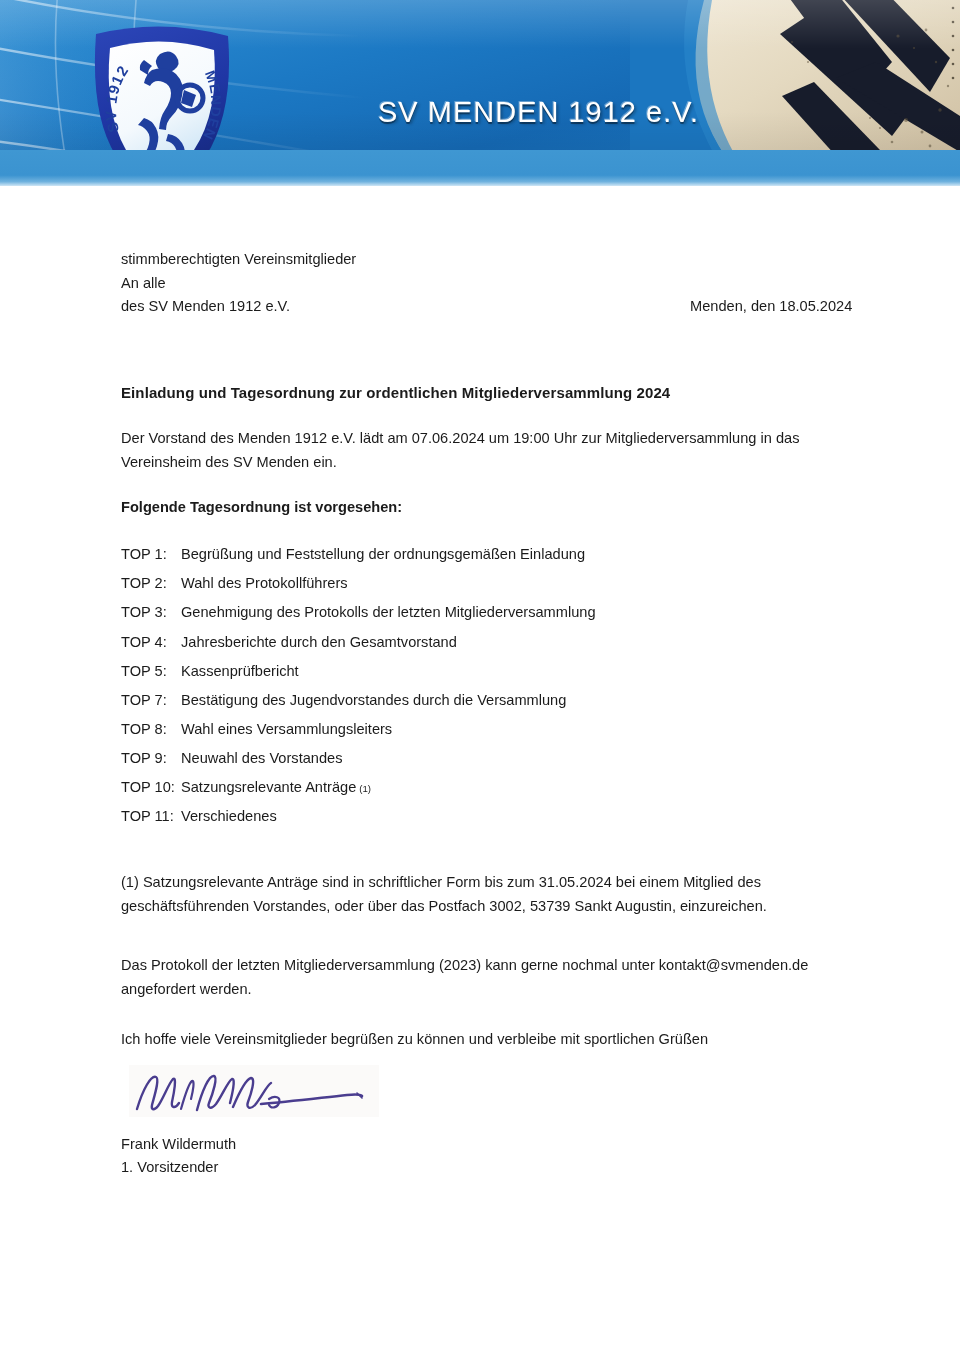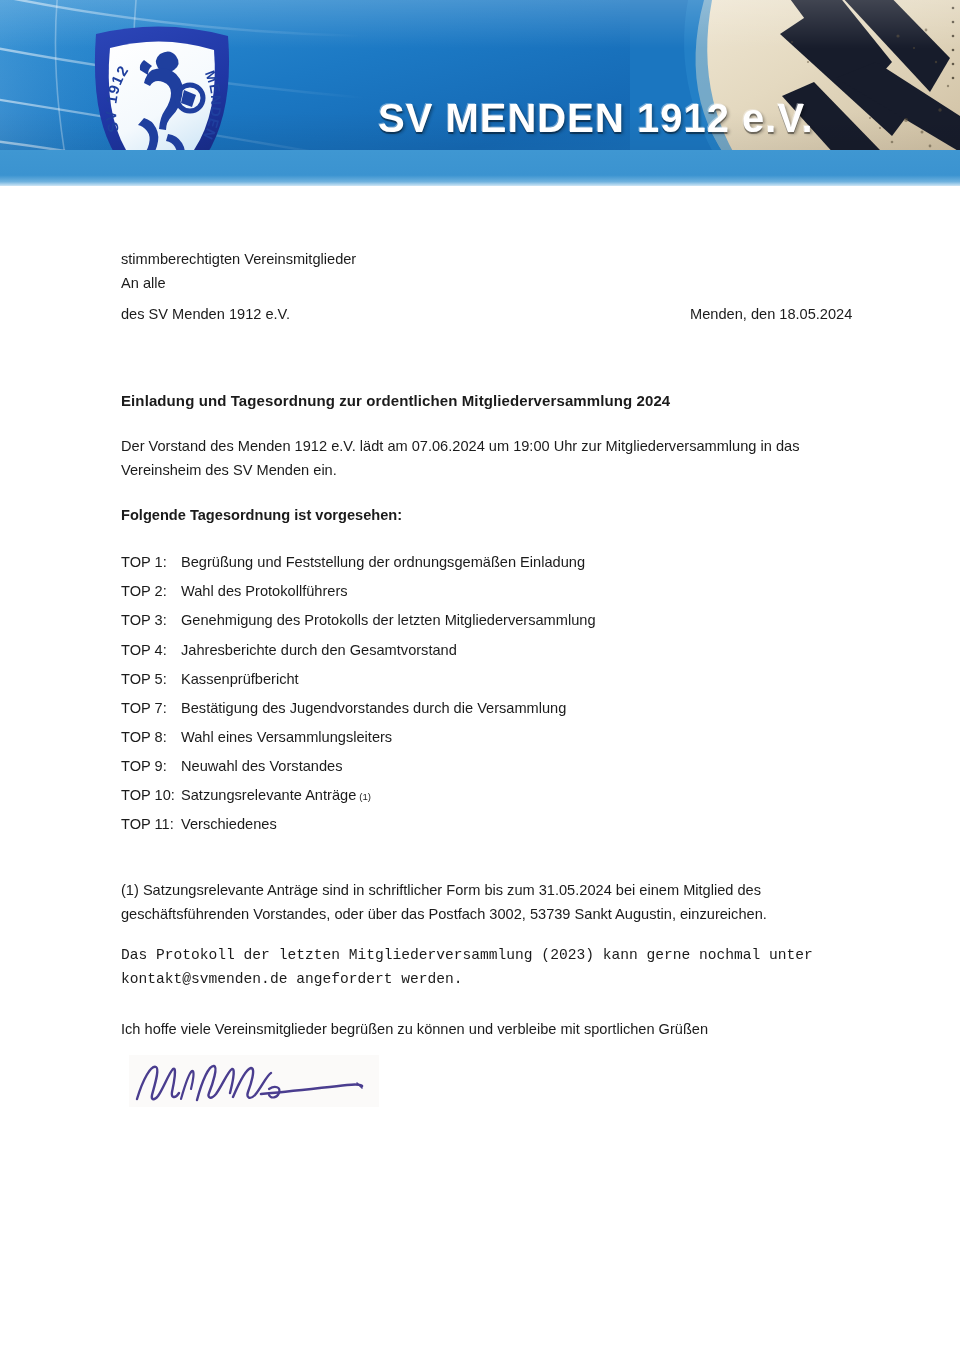--- a/index.html
+++ b/index.html
@@ -90,22 +90,22 @@
     height: 178px;
   }
   .crest svg { display:block; width:100%; height:100%; }
 
   
   .wordmark {
     position: absolute;
     left: 378px;
     top: 96px;
     font-family: "Liberation Sans", "DejaVu Sans", sans-serif;
-    font-weight: 700;
-    font-size: 40px;
+    font-weight: 400;
+    font-size: 29px;
     letter-spacing: 1px;
     color: #ffffff;
     white-space: nowrap;
     text-shadow:
       0 2px 0 rgba(0,0,0,0.35),
       2px 2px 3px rgba(0,0,0,0.30),
       -1px -1px 0 rgba(255,255,255,0.35);
   }
 
   
@@ -122,21 +122,20 @@
     line-height: 1.62;
     color: #1b1b1b;
   }
 
   .addr-block { margin-top: 62px; position: relative; }
   .addr-line { white-space: nowrap; }
   .addr-row-date {
     display: flex;
     justify-content: flex-start;
     white-space: nowrap;
-    margin-top: 8px;
   }
   .addr-row-date .place-date { margin-left: 400px; }
 
   .doc-title {
     margin-top: 62px;
     font-weight: 700;
     font-size: 15px;
     letter-spacing: 0.1px;
   }
 
@@ -157,21 +156,21 @@
   }
   .agenda-text { flex: 0 1 auto; }
   sup.fn {
     font-size: 0.66em;
     vertical-align: super;
     line-height: 0;
     margin-left: 3px;
   }
 
   .footnote { margin-top: 42px; }
-  .para-protokoll { margin-top: 18px; font-family: Liberation Mono, monospace; }
+  .para-protokoll { margin-top: 36px; }
   .para-closing { margin-top: 26px; }
 
   
   .signature {
     position: relative;
     margin-top: 14px;
     margin-left: 8px;
     width: 250px;
     height: 52px;
   }
@@ -414,16 +413,20 @@
                      C93,31 99,16 103,14 C107,13 103,30 101,38" stroke-width="2.4"></path>
             <path d="M104,42 C110,28 117,14 122,13 C127,13 122,29 119,37
                      C117,43 121,45 126,40 C132,33 138,20 142,18" stroke-width="2.4"></path>
             <path d="M140,34 C146,30 152,32 150,38 C148,43 142,44 140,40" stroke-width="2.2"></path>
             <path d="M132,39 C158,37 190,33 218,30 C226,29 231,29 233,31" stroke-width="2.6"></path>
             <path d="M228,28 L233,33" stroke-width="1.6"></path>
           </g>
         </svg>
       </div>
 
+      <div class="signer">
+        <div>Frank Wildermuth</div>
+        <div>1. Vorsitzender</div>
+      </div>
 
     </div>
   </div>
 </div>
 
 </body></html>

